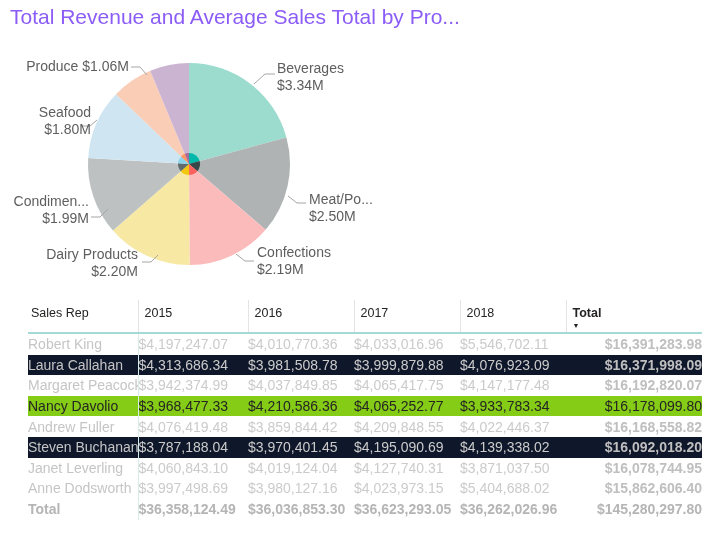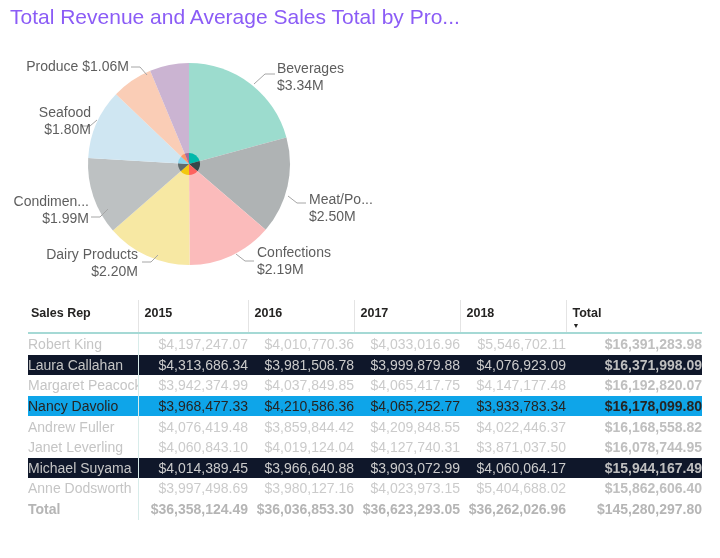--- a/index.html
+++ b/index.html
@@ -22,42 +22,42 @@
   #lbl-condiments{left:5px;top:193px;width:84px;}
   #lbl-seafood{left:17px;top:104px;width:74px;}
   #lbl-produce{left:24px;top:58px;width:105px;}
 
   table.pbi{
     position:absolute;left:28px;top:300px;width:674px;
     border-collapse:collapse;table-layout:fixed;
   }
   table.pbi th{
     height:26px;vertical-align:top;padding:6px 0 0 6px;margin:0;
-    font-size:12.5px;font-weight:bold;color:#252423;text-align:left;
+    font-size:12.5px;font-weight:normal;color:#252423;text-align:left;
     border-bottom:2px solid #A5D9D5;white-space:nowrap;
   }
   table.pbi th.first{padding-left:3px;}
   table.pbi th + th{border-left:1px solid #E4E4E4;}
   table.pbi th.total-h{font-weight:bold;}
   .sort-arrow{display:block;font-size:7px;line-height:7px;margin-top:2px;color:#252423;}
   table.pbi td{
     height:20.6px;padding:0;font-size:14px;white-space:nowrap;overflow:hidden;
     color:#CBCBCB;
   }
   table.pbi tbody td:nth-child(2){border-left:1px solid #D8ECEA;}
   td.name{padding-left:3px;text-align:left;}
-  td.num{text-align:right;padding-right:6px;}
+  td.num{padding-right:6px;}
   td.total{text-align:right;padding-right:30px;}
   tr.banded{background:#0f172a;}
   tr.dimmed .name{color:#C5C5C5;}
   tr.dimmed .num{color:#CBCBCB;}
   tr.dimmed .total{color:#BFBFBF;font-weight:bold;}
-  tr.selected{background:#0ea5e9;}
+  tr.selected{background:#84cc16;}
   tr.selected td{color:#252423;}
-  tr.selected .total{font-weight:bold;}
+  tr.selected .total{font-weight:normal;}
   tr.total-row td{color:#B5B5B5;font-weight:bold;height:21px;}
 </style>
 </head>
 <body>
 
 <div class="vis-title">Total Revenue and Average Sales Total by Pro...</div>
 
 <svg class="pie" viewBox="0 0 720 300" xmlns="http://www.w3.org/2000/svg">
   <g id="pie-outer">
       <path d="M189,164 L189.00,63.00 A101,101 0 0 1 286.43,137.40 Z" fill="#9CDCCE"></path>
@@ -175,35 +175,35 @@
       <td class="total">$16,178,099.80</td>
     </tr>
     <tr class="dimmed">
       <td class="name">Andrew Fuller</td>
       <td class="num">$4,076,419.48</td>
       <td class="num">$3,859,844.42</td>
       <td class="num">$4,209,848.55</td>
       <td class="num">$4,022,446.37</td>
       <td class="total">$16,168,558.82</td>
     </tr>
+    <tr class="dimmed banded">
+      <td class="name">Steven Buchanan</td>
+      <td class="num">$3,787,188.04</td>
+      <td class="num">$3,970,401.45</td>
+      <td class="num">$4,195,090.69</td>
+      <td class="num">$4,139,338.02</td>
+      <td class="total">$16,092,018.20</td>
+    </tr>
     <tr class="dimmed">
       <td class="name">Janet Leverling</td>
       <td class="num">$4,060,843.10</td>
       <td class="num">$4,019,124.04</td>
       <td class="num">$4,127,740.31</td>
       <td class="num">$3,871,037.50</td>
       <td class="total">$16,078,744.95</td>
-    </tr>
-    <tr class="dimmed banded">
-      <td class="name">Michael Suyama</td>
-      <td class="num">$4,014,389.45</td>
-      <td class="num">$3,966,640.88</td>
-      <td class="num">$3,903,072.99</td>
-      <td class="num">$4,060,064.17</td>
-      <td class="total">$15,944,167.49</td>
     </tr>
     <tr class="dimmed">
       <td class="name">Anne Dodsworth</td>
       <td class="num">$3,997,498.69</td>
       <td class="num">$3,980,127.16</td>
       <td class="num">$4,023,973.15</td>
       <td class="num">$5,404,688.02</td>
       <td class="total">$15,862,606.40</td>
     </tr>
     <tr class="total-row">

